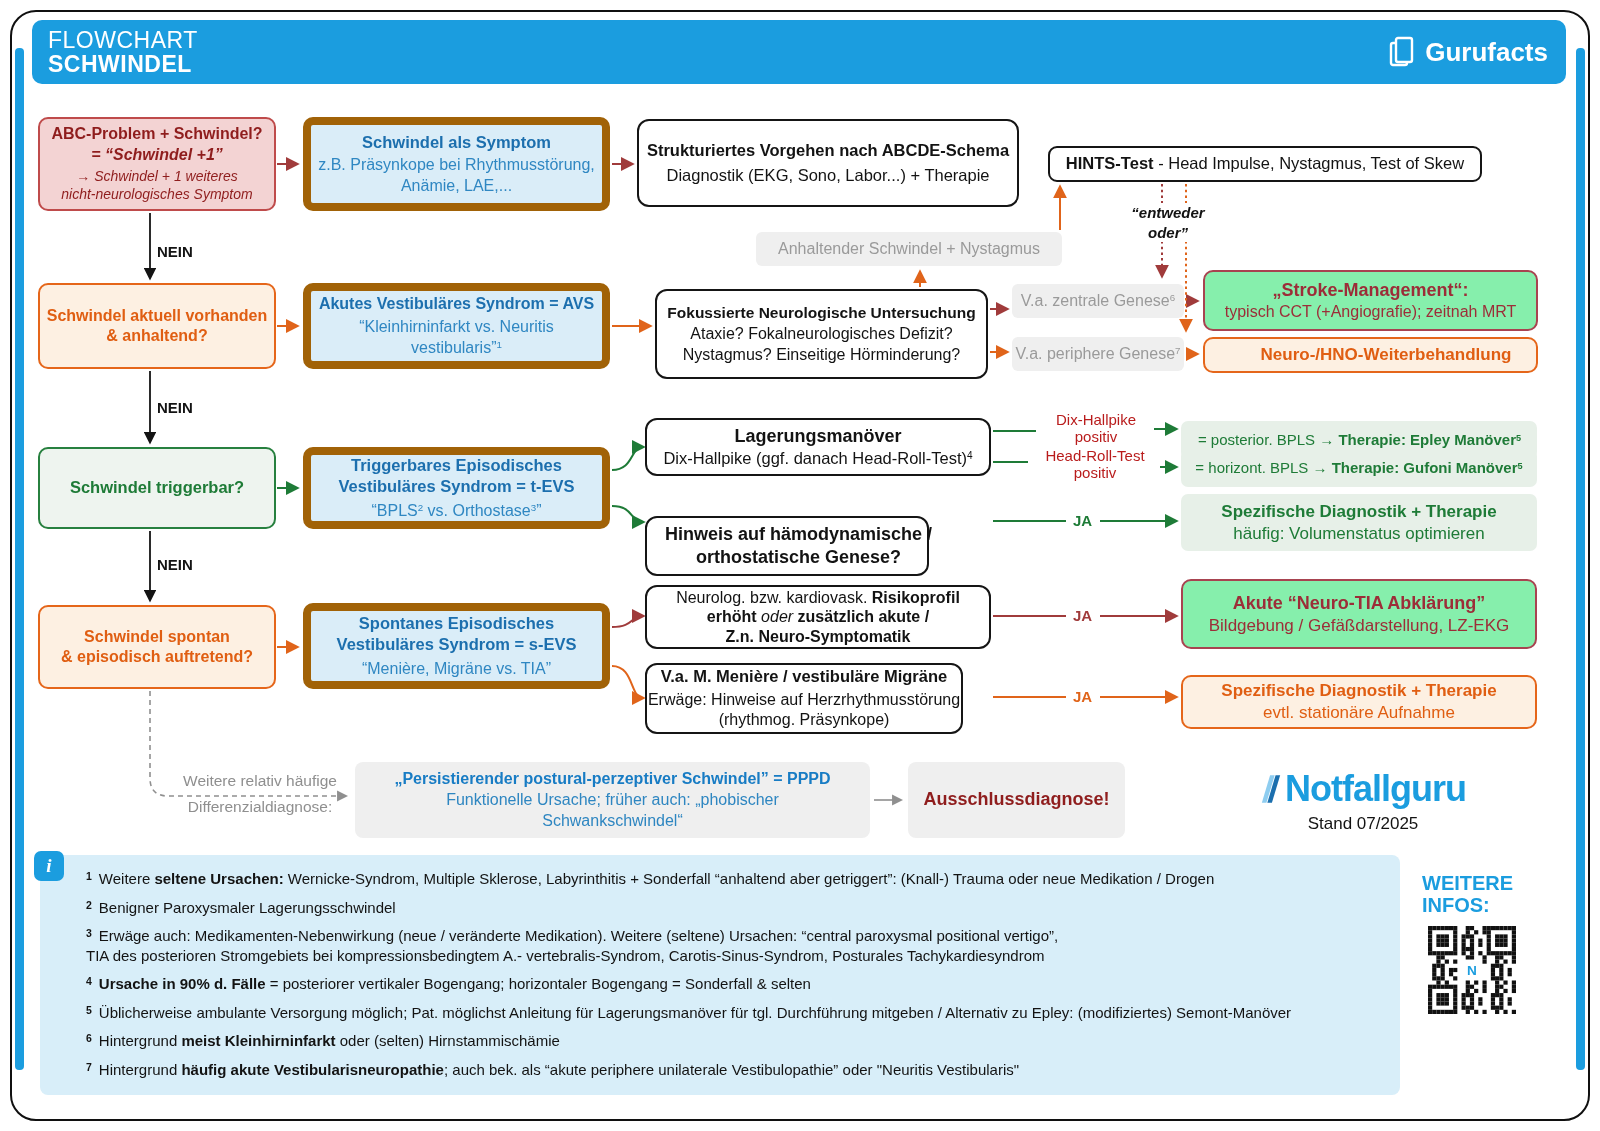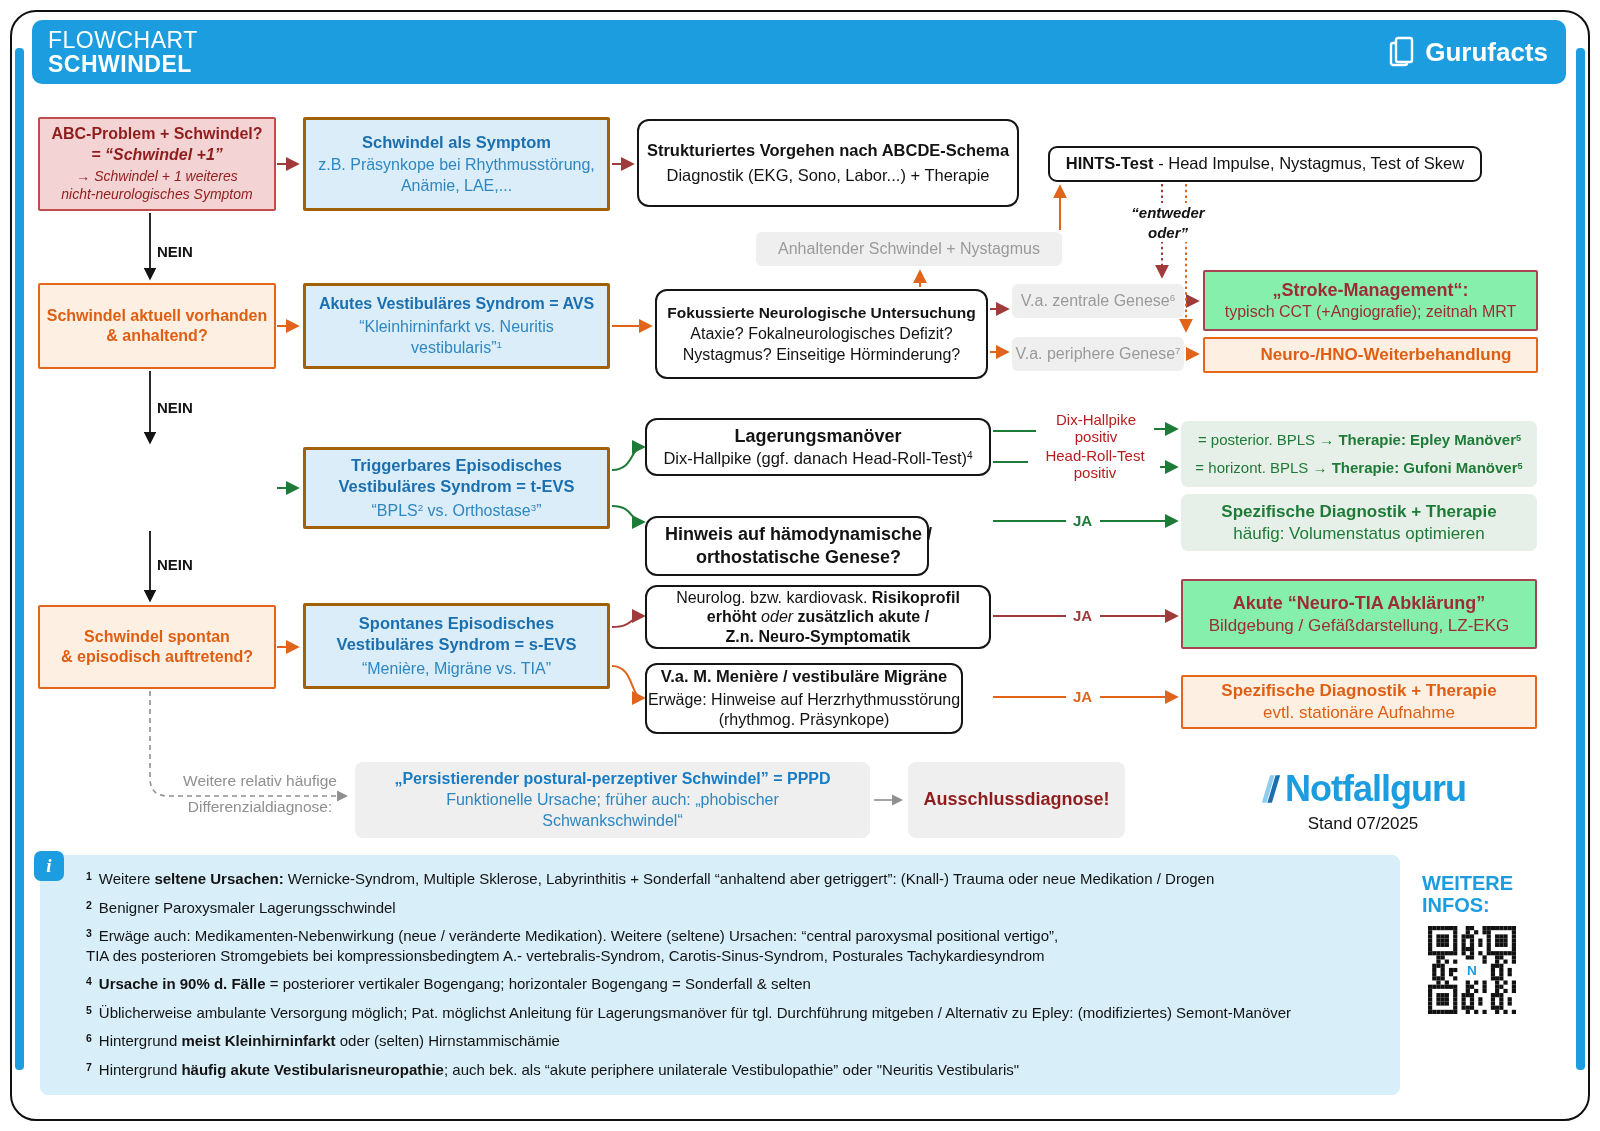--- a/index.html
+++ b/index.html
@@ -1,26 +1,26 @@
 <!DOCTYPE html>
 <html><head>
 <meta charset="utf-8">
 <style>
   html,body{margin:0;padding:0;background:#fff;font-family:"Liberation Sans",sans-serif;}
   #canvas{position:relative;width:1600px;height:1131px;background:#fff;overflow:hidden;}
   .abs{position:absolute;box-sizing:border-box;}
   .box{position:absolute;box-sizing:border-box;display:flex;flex-direction:column;justify-content:center;align-items:center;
-       text-align:center;z-index:2;border-radius:2px;line-height:1.28;padding:3px 5px;background:#fff;}
+       text-align:center;z-index:2;border-radius:10px;line-height:1.28;padding:3px 5px;background:#fff;}
   .l{white-space:nowrap;}
   .b{font-weight:700;} .i{font-style:italic;}
   .fs14{font-size:14px;} .fs15{font-size:15px;} .fs155{font-size:15.5px;} .fs16{font-size:16px;}
   .fs165{font-size:16.5px;} .fs17{font-size:17px;} .fs18{font-size:18px;}
   .b-black{border:2px solid #151515;border-radius:12px;color:#131313;}
   .b-red{background:#f3d3d3;border:2px solid #bf4b4b;color:#8f1d1d;}
-  .b-blue{background:#daedf8;border:3px solid #a16207;}
+  .b-blue{background:#daedf8;border:8px solid #a16207;}
   .b-orange{background:#fdf0e2;border:2px solid #e5661a;color:#e05e12;}
   .b-green{background:#eef4ef;border:2px solid #27803f;color:#1e7b37;}
   .b-darkred{background:#86efac;border:2px solid #a84350;color:#9c2d38;}
   .pill{background:#efefef;border:none;border-radius:6px;color:#9a9a9a;}
   .pill-green{background:#e7f0e8;border:none;border-radius:7px;color:#1e7b37;}
   .blue-t{color:#1c6fae;font-weight:700;}
   .blue-b{color:#2f87c2;}
   .svgabs{position:absolute;left:0;top:0;z-index:1;}
   .nein{position:absolute;z-index:2;font-size:15px;font-weight:800;color:#131313;}
   .ja{position:absolute;z-index:2;font-size:15px;font-weight:800;}
@@ -183,20 +183,23 @@
   <div class="box b-darkred" style="left:1203px;top:270px;width:335px;height:61px;">
     <div class="l fs18 b">„Stroke-Management“:</div>
     <div class="l fs16">typisch CCT (+Angiografie); zeitnah MRT</div>
   </div>
   <div class="box b-orange" style="left:1203px;top:337px;width:335px;height:36px;padding-left:36px;">
     <div class="l fs17 b">Neuro-/HNO-Weiterbehandlung</div>
   </div>
 
   <div class="nein" style="left:157px;top:399px;">NEIN</div>
 
+  <div class="box b-green" style="left:38px;top:447px;width:238px;height:82px;">
+    <div class="l fs165 b">Schwindel triggerbar?</div>
+  </div>
 
   <div class="box b-blue" style="left:303px;top:447px;width:307px;height:82px;">
     <div class="l fs165 blue-t">Triggerbares Episodisches</div>
     <div class="l fs165 blue-t">Vestibuläres Syndrom = t-EVS</div>
     <div class="l fs16 blue-b" style="margin-top:4px;"><span>“BPLS</span><sup>2</sup><span> vs. Orthostase</span><sup>3</sup><span>”</span></div>
   </div>
 
   <div class="box b-black" style="left:645px;top:418px;width:346px;height:58px;">
     <div class="l fs18 b">Lagerungsmanöver</div>
     <div class="l fs165"><span>Dix-Hallpike (ggf. danach Head-Roll-Test)</span><sup>4</sup></div>

